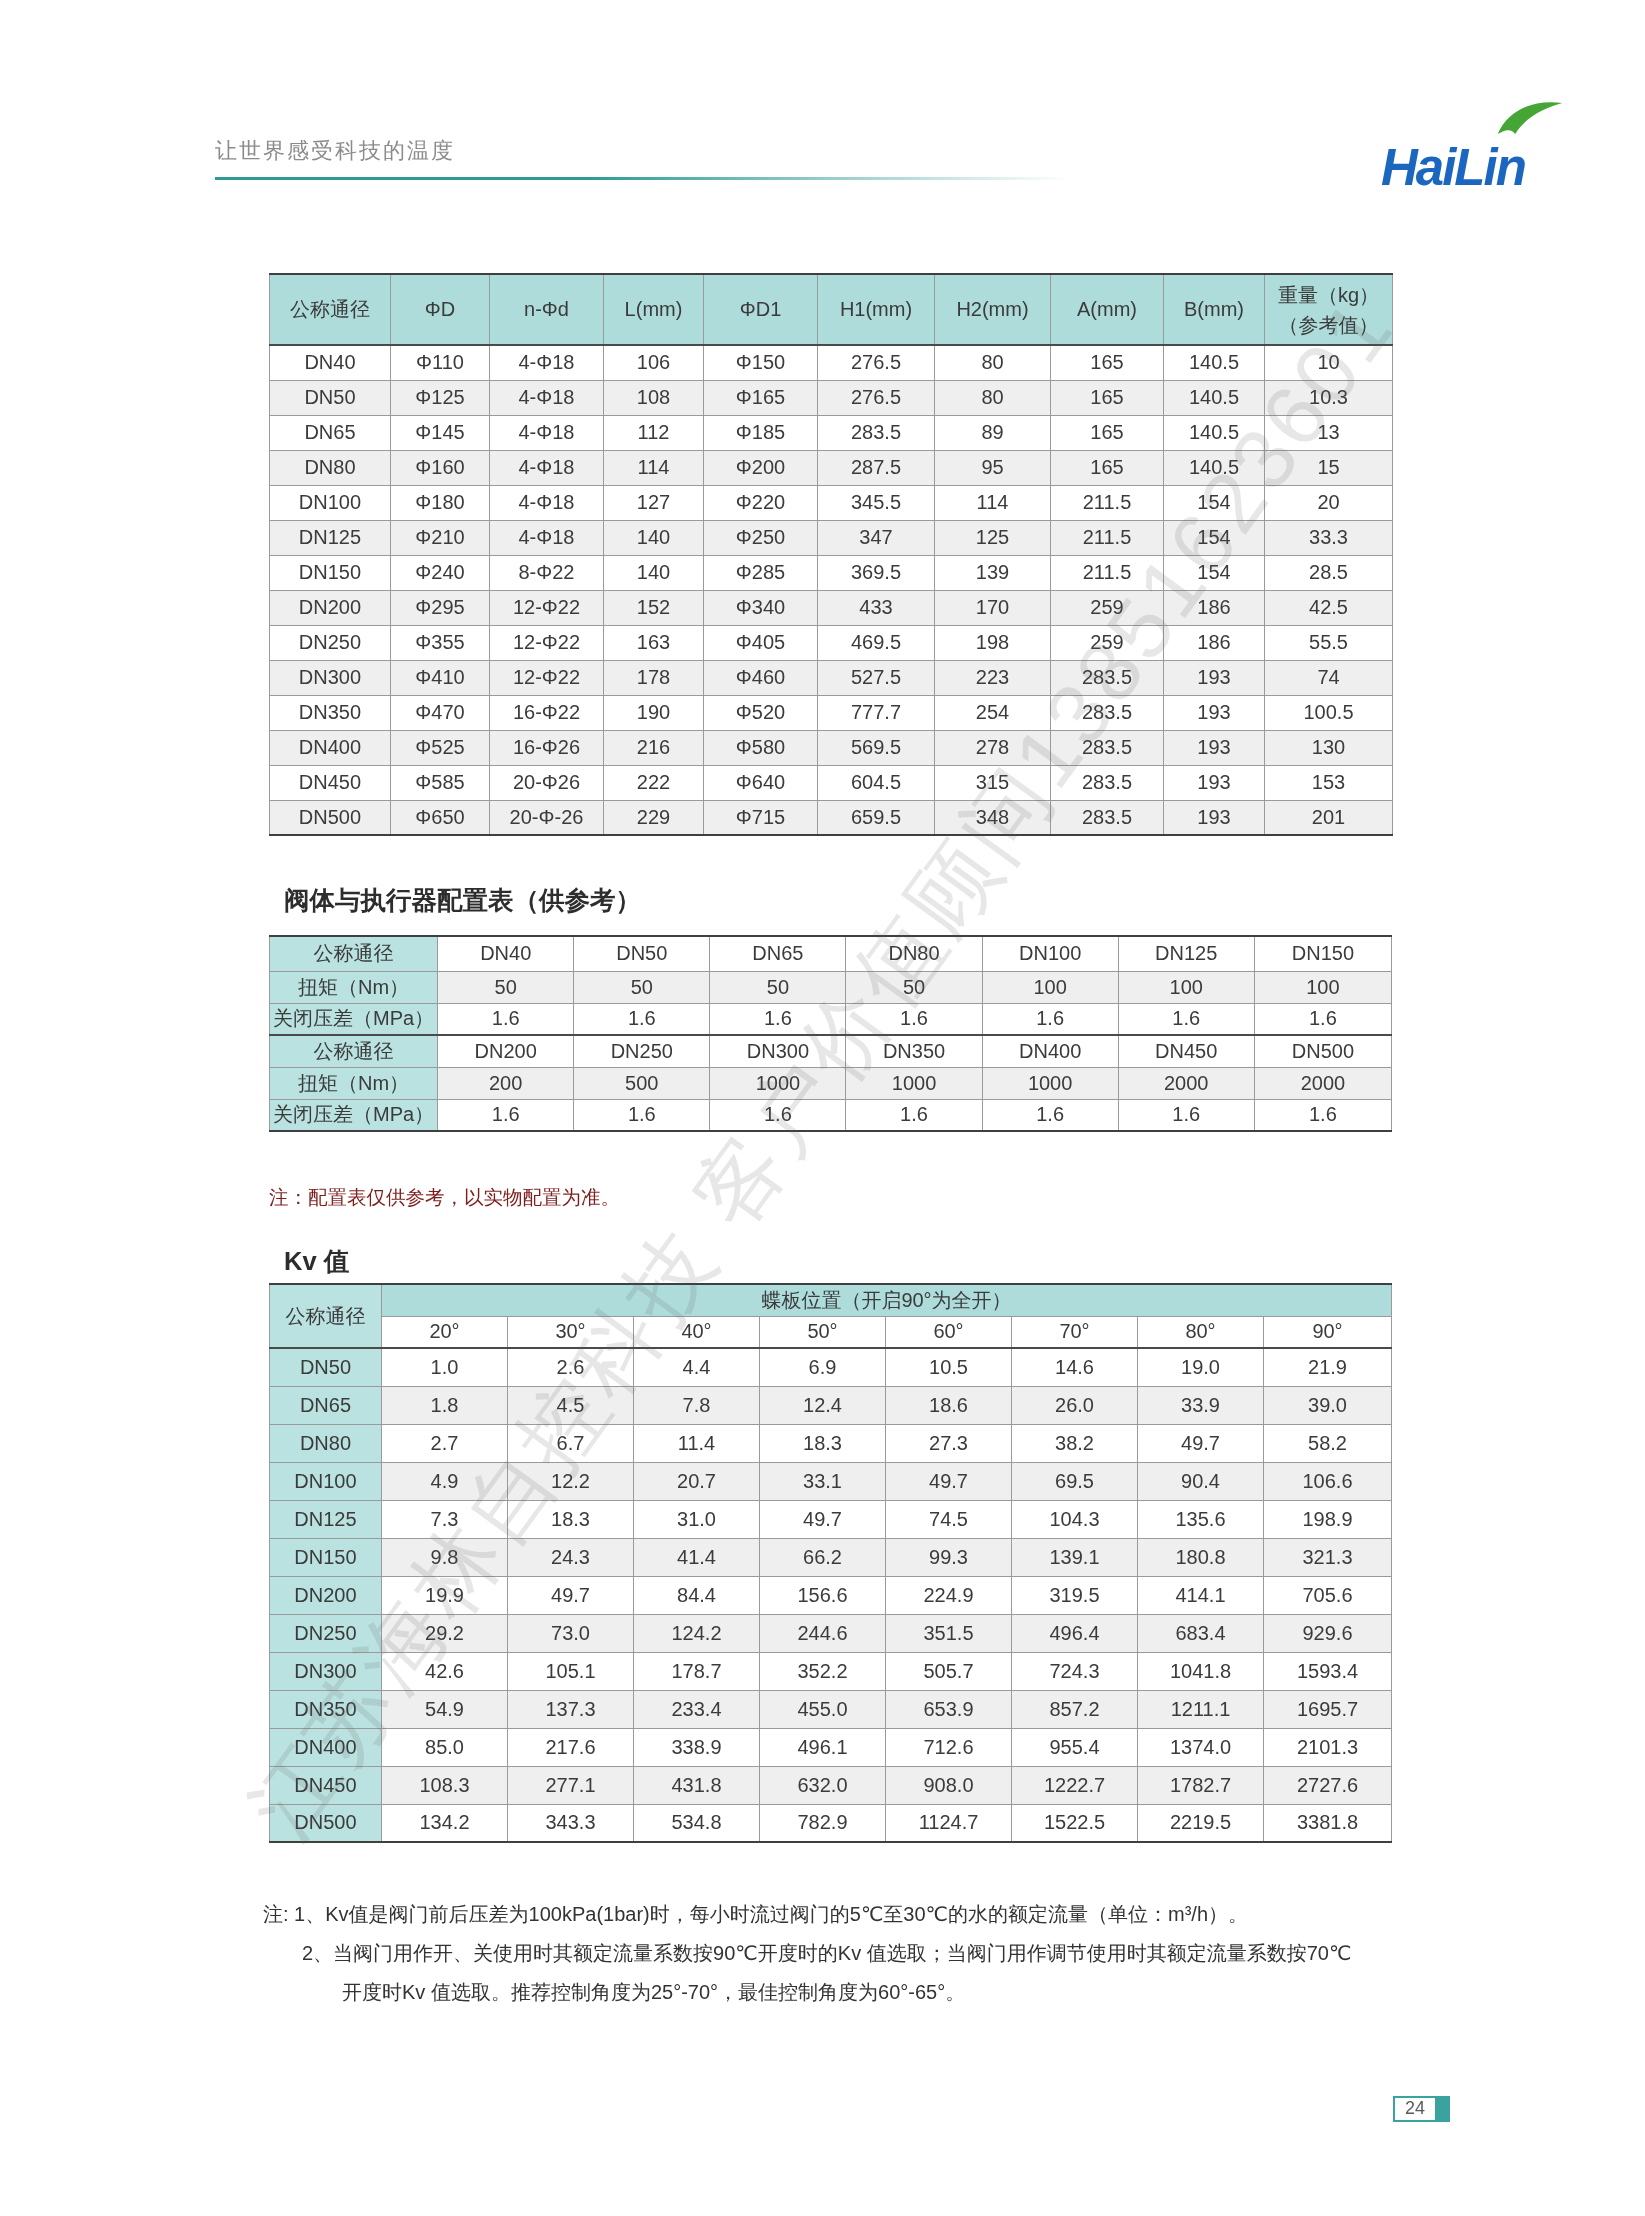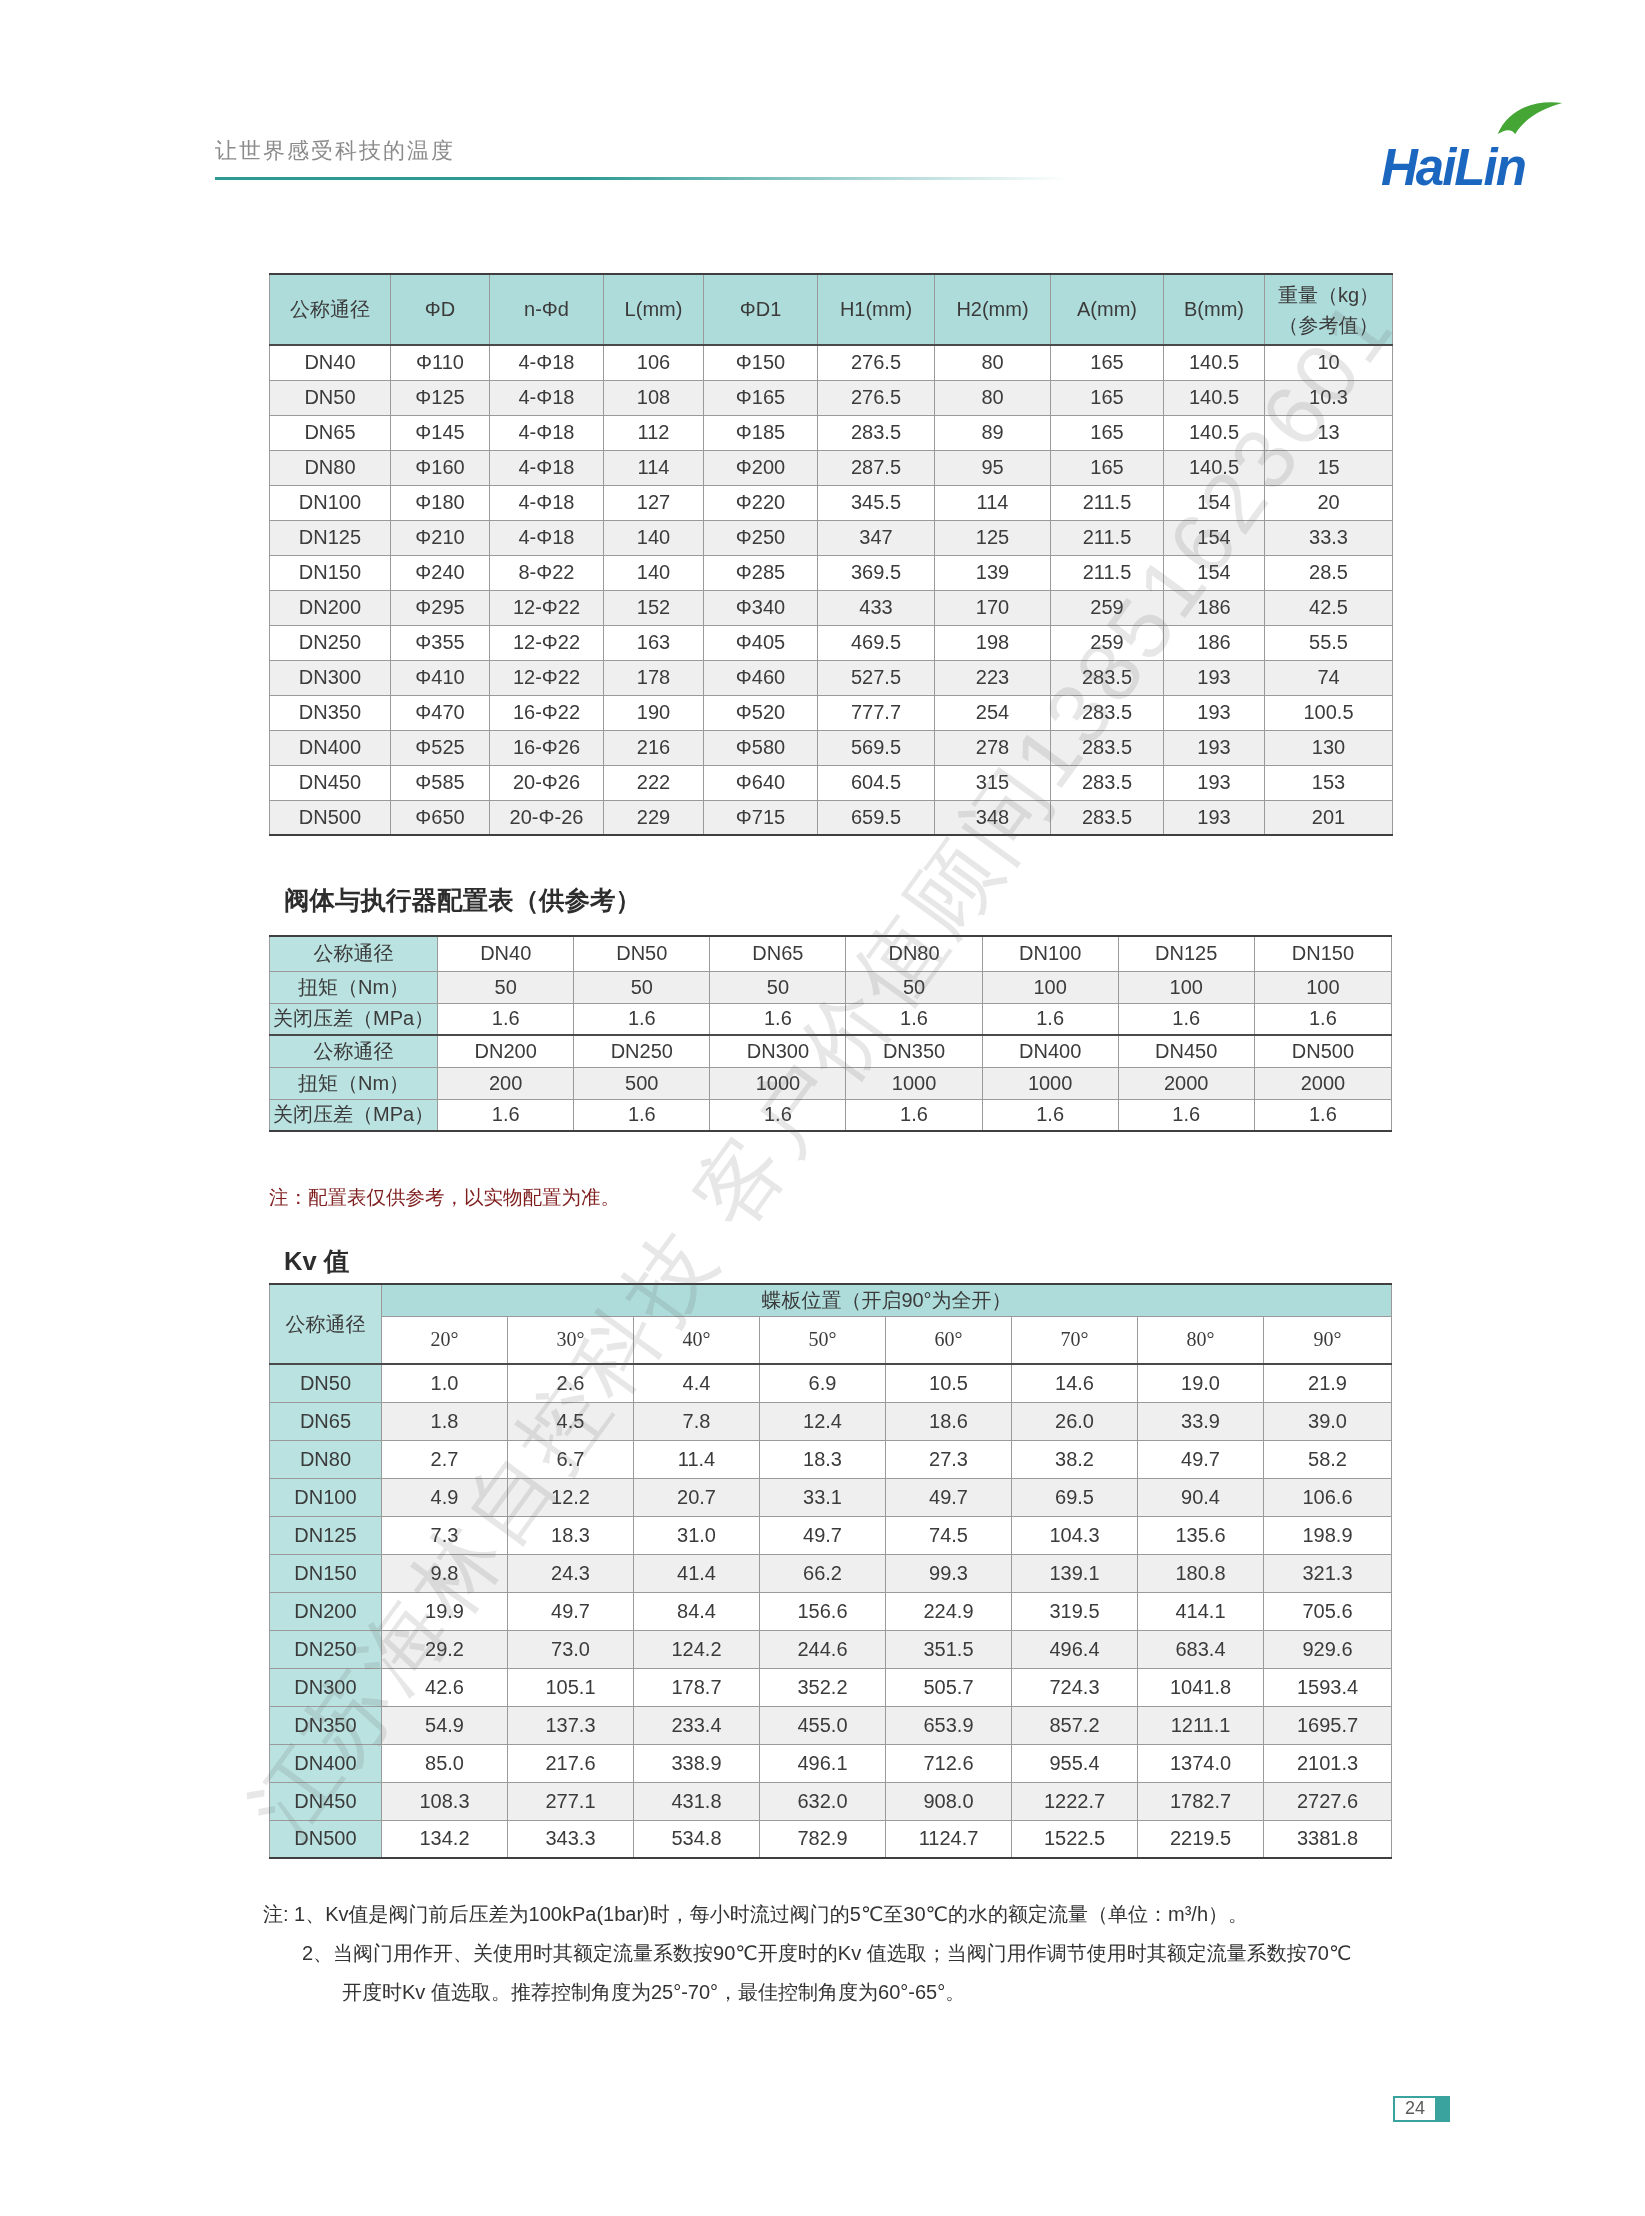--- a/index.html
+++ b/index.html
@@ -59,21 +59,21 @@
     position:absolute; left:269px; top:1184px; font-size:19.5px; color:#7f1d1d; z-index:2;
   }
   
   #config-table{left:269px; top:935px; width:1123px; font-size:20px;}
   #config-table tr{height:32px;}
   #config-table tr:first-child{height:35px;}
   #config-table tr.half-divider{border-top:2px solid #4a4a4a;}
   
   #kv-table{left:269px; top:1283px; width:1123px; font-size:20px;}
   #kv-table thead tr:nth-child(1){height:32px;}
-  #kv-table thead tr:nth-child(2){height:48px; border-bottom:2px solid #4a4a4a;font-family:Liberation Serif, serif;}
+  #kv-table thead tr:nth-child(2){height:32px; border-bottom:2px solid #4a4a4a;}
   #kv-table tbody tr{height:38px;}
   #kv-table tbody tr:nth-child(even){background:#efeff0;}
   
   .kv-notes{
     position:absolute; left:263px; top:1895px; width:1156px;
     font-size:20px; color:#333; line-height:39px; z-index:2;
   }
   .kv-note-2{padding-left:39px;}
   .kv-note-3{padding-left:79px;}
   

